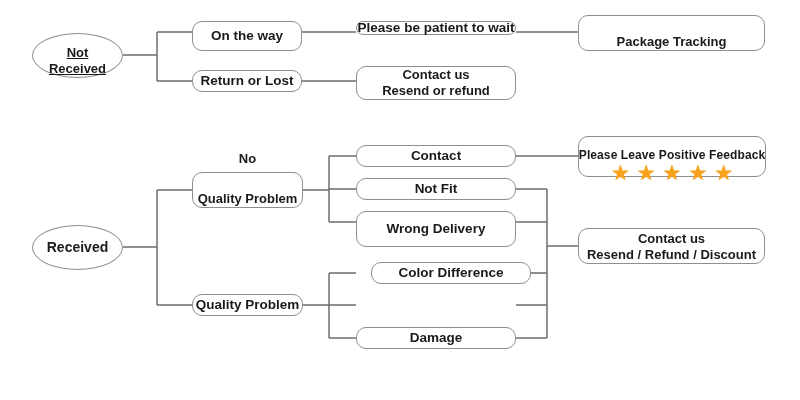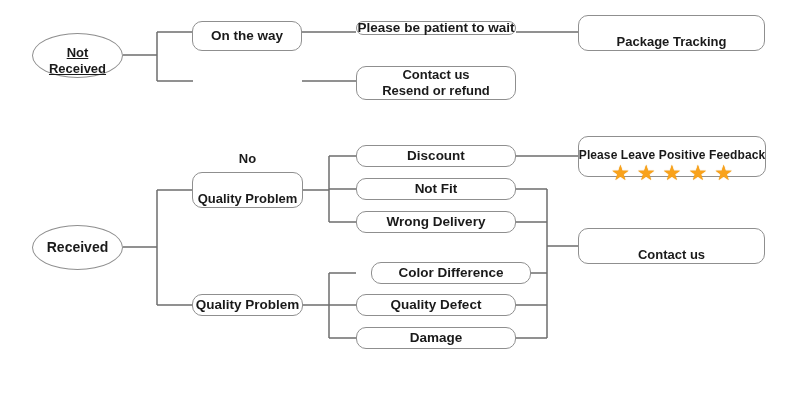--- a/index.html
+++ b/index.html
@@ -50,21 +50,21 @@
   .n-received       { left: 32px;  top: 225px; width: 91px;  height: 45px; }
   .n-on-the-way     { left: 192px; top: 21px;  width: 110px; height: 30px; }
   .n-return-or-lost { left: 192px; top: 70px;  width: 110px; height: 22px; }
   .n-no-quality     { left: 192px; top: 172px; width: 111px; height: 36px; gap: 24px; }
   .n-quality-problem{ left: 192px; top: 294px; width: 111px; height: 22px; }
   
   .n-be-patient     { left: 356px; top: 21px;  width: 160px; height: 14px; }
   .n-contact-resend { left: 356px; top: 66px;  width: 160px; height: 34px; }
   .n-satisfy        { left: 356px; top: 145px; width: 160px; height: 22px; }
   .n-not-fit        { left: 356px; top: 178px; width: 160px; height: 22px; }
-  .n-wrong-delivery { left: 356px; top: 211px; width: 160px; height: 22px; }
+  .n-wrong-delivery { left: 356px; top: 211px; width: 160px; height: 36px; }
   .n-color-diff     { left: 371px; top: 262px; width: 160px; height: 22px; }
   .n-quality-defect { left: 356px; top: 294px; width: 160px; height: 22px; }
   .n-damage         { left: 356px; top: 327px; width: 160px; height: 22px; }
   
   .n-package-tracking { left: 578px; top: 15px;  width: 187px; height: 36px; }
   .n-feedback         { left: 578px; top: 136px; width: 188px; height: 41px; padding-top: 18px; }
   .n-contact-full     { left: 578px; top: 228px; width: 187px; height: 36px; }
 
   .feedback-title {
     font-size: 12px;
@@ -113,71 +113,72 @@
   </div>
 
   <div class="node n-be-patient">
     <span>Please be patient to wait</span>
   </div>
 
   <div class="node two-line n-package-tracking">
     <span>Package Tracking</span>
   </div>
 
+  <div class="node n-return-or-lost">
+    <span>Return or Lost</span>
+  </div>
 
   <div class="node two-line n-contact-resend">
     <span>Contact us</span>
     <span>Resend or refund</span>
   </div>
 
   <div class="node ellipse n-received">
     <span>Received</span>
   </div>
 
   <div class="node two-line n-no-quality">
     <span>No</span>
     <span>Quality Problem</span>
   </div>
 
   <div class="node n-satisfy">
-    <span>Discount</span>
+    <span>Contact</span>
   </div>
 
   <div class="node n-not-fit">
     <span>Not Fit</span>
   </div>
 
   <div class="node n-wrong-delivery">
     <span>Wrong Delivery</span>
   </div>
 
   <div class="node n-quality-problem">
     <span>Quality Problem</span>
   </div>
 
   <div class="node n-color-diff">
     <span>Color Difference</span>
   </div>
 
-  <div class="node n-quality-defect">
-    <span>Quality Defect</span>
-  </div>
 
   <div class="node n-damage">
     <span>Damage</span>
   </div>
 
   <div class="node n-feedback">
     <span class="feedback-title">Please Leave Positive Feedback</span>
     <span class="stars">
       <span class="star">★</span>
       <span class="star">★</span>
       <span class="star">★</span>
       <span class="star">★</span>
       <span class="star">★</span>
     </span>
   </div>
 
   <div class="node two-line n-contact-full">
     <span>Contact us</span>
+    <span>Resend / Refund / Discount</span>
   </div>
 
 </div>
 
 </body></html>

